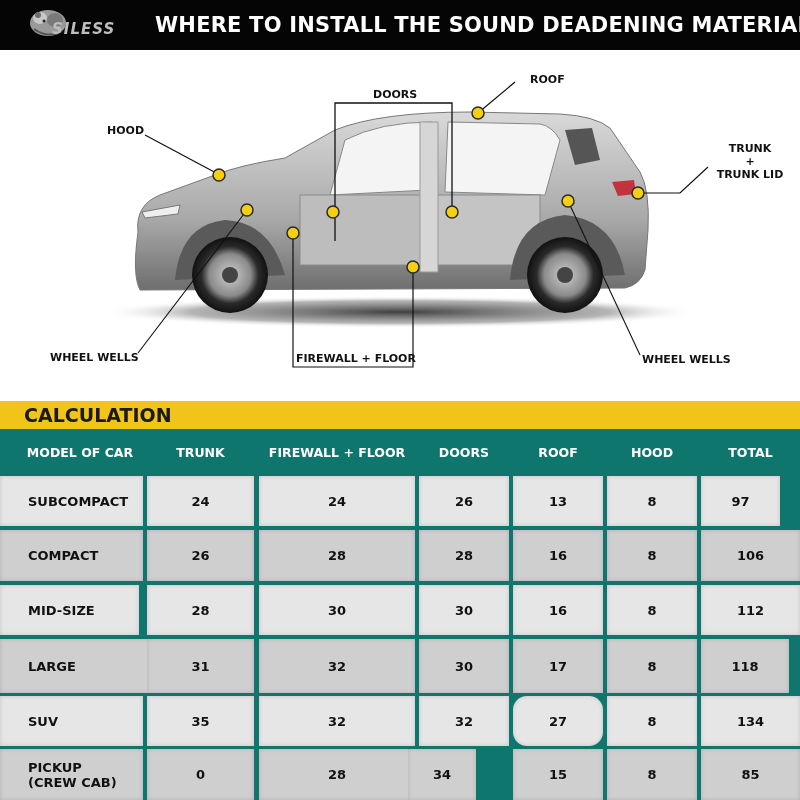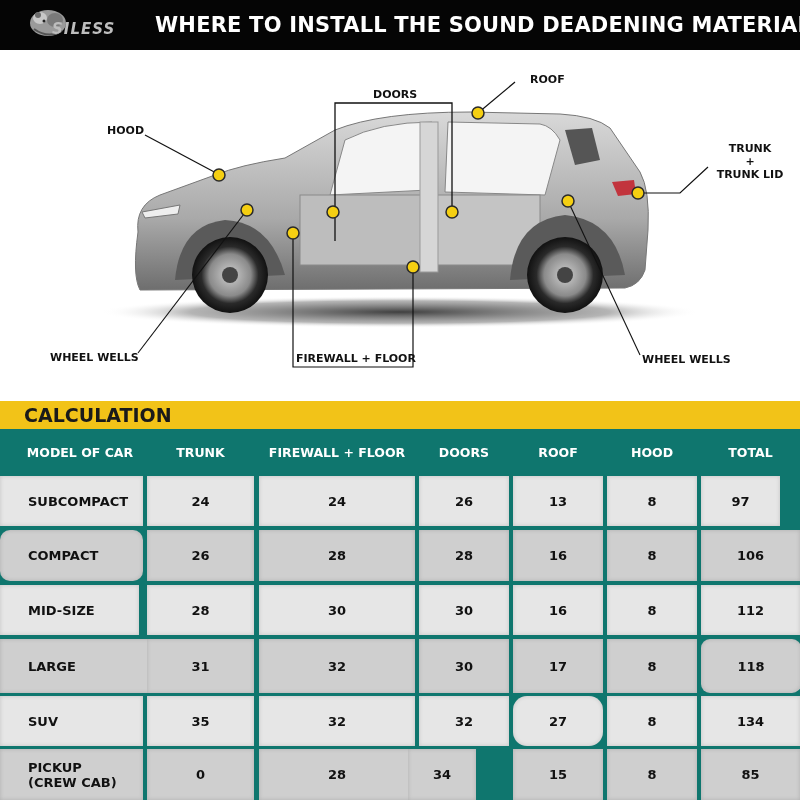--- a/index.html
+++ b/index.html
@@ -179,21 +179,21 @@
     <div class="cell model" style="left:0; width:143px;">SUBCOMPACT</div>
     <div class="cell" style="left:147px; width:107px;">24</div>
     <div class="cell" style="left:259px; width:156px;">24</div>
     <div class="cell" style="left:419px; width:90px;">26</div>
     <div class="cell" style="left:513px; width:90px;">13</div>
     <div class="cell" style="left:607px; width:90px;">8</div>
     <div class="cell" style="left:701px; width:79px;">97</div>
   </div>
 
   <div class="row dark" style="top:101px; height:51px;">
-    <div class="cell model" style="left:0; width:143px;border-radius:10px;">COMPACT</div>
+    <div class="cell model" style="left:0; width:143px;">COMPACT</div>
     <div class="cell" style="left:147px; width:107px;">26</div>
     <div class="cell" style="left:259px; width:156px;">28</div>
     <div class="cell" style="left:419px; width:90px;">28</div>
     <div class="cell" style="left:513px; width:90px;">16</div>
     <div class="cell" style="left:607px; width:90px;">8</div>
     <div class="cell" style="left:701px; width:99px;">106</div>
   </div>
 
   <div class="row light" style="top:156px; height:50px;">
     <div class="cell model" style="left:0; width:139px;">MID-SIZE</div>
@@ -205,21 +205,21 @@
     <div class="cell" style="left:701px; width:99px;">112</div>
   </div>
 
   <div class="row dark" style="top:210px; height:54px;">
     <div class="cell model" style="left:0; width:168px;">LARGE</div>
     <div class="cell" style="left:147px; width:107px;">31</div>
     <div class="cell" style="left:259px; width:156px;">32</div>
     <div class="cell" style="left:419px; width:90px;">30</div>
     <div class="cell" style="left:513px; width:90px;">17</div>
     <div class="cell" style="left:607px; width:90px;">8</div>
-    <div class="cell" style="left:701px; width:100px;border-radius:9px;">118</div>
+    <div class="cell" style="left:701px; width:88px;">118</div>
   </div>
 
   <div class="row light" style="top:267px; height:50px;">
     <div class="cell model" style="left:0; width:143px;">SUV</div>
     <div class="cell" style="left:147px; width:107px;">35</div>
     <div class="cell" style="left:259px; width:156px;">32</div>
     <div class="cell" style="left:419px; width:90px;">32</div>
     <div class="cell" style="left:513px; width:90px;border-radius:14px;">27</div>
     <div class="cell" style="left:607px; width:90px;">8</div>
     <div class="cell" style="left:701px; width:99px;">134</div>

